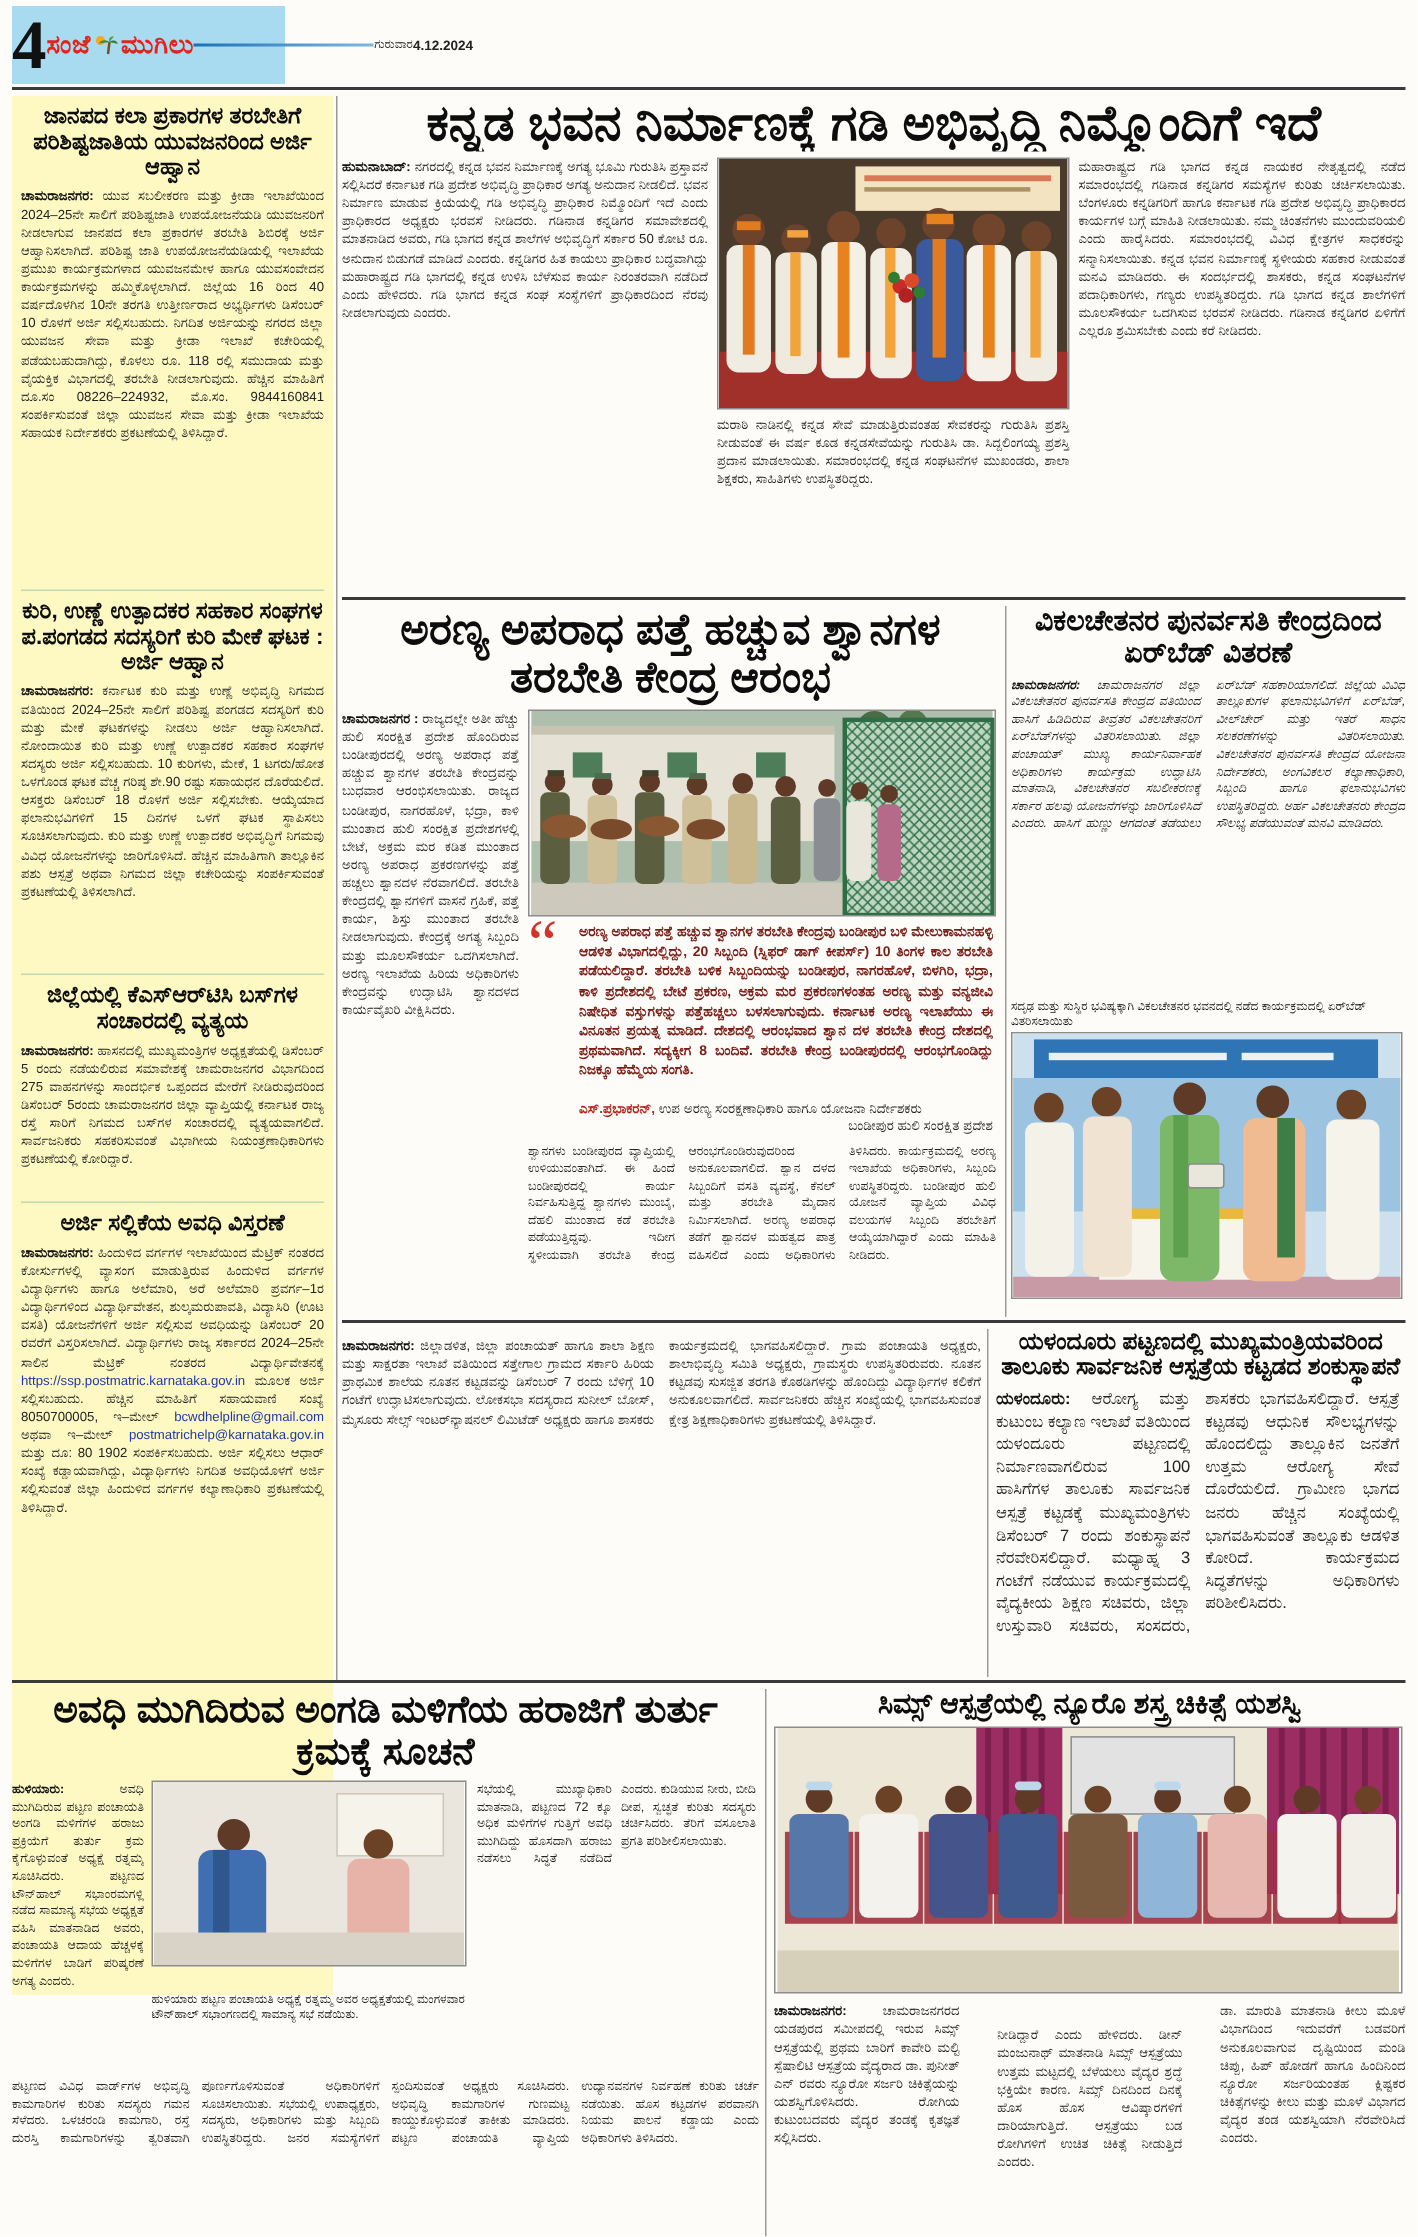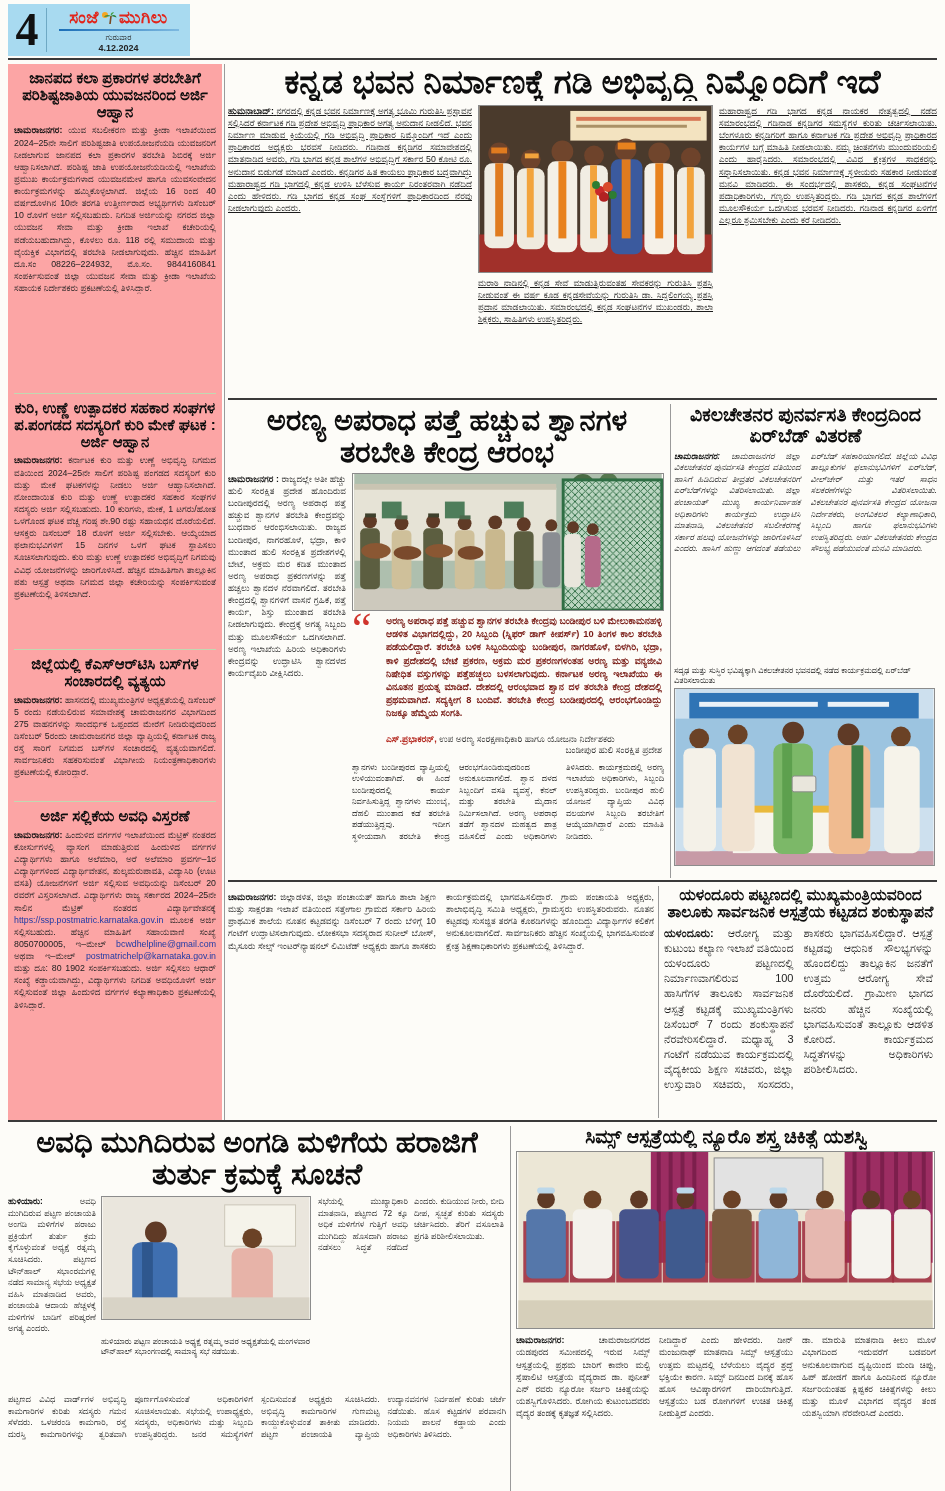--- a/index.html
+++ b/index.html
@@ -7,45 +7,45 @@
   .page{
     position:relative;width:945px;height:1491px;margin:0;
     background:#fdfcf8;overflow:hidden;
     font-family:"Liberation Sans","DejaVu Sans",sans-serif;
     color:#1c1c1c;
   }
   
   .mastband{position:absolute;left:8px;top:4px;width:182px;height:52px;background:#a8daf0;display:flex;align-items:stretch;}
   .pageno{width:38px;font-family:"Liberation Serif","DejaVu Serif",serif;font-size:46px;font-weight:700;color:#111;display:flex;align-items:center;justify-content:center;line-height:1;}
   .mastdiv{width:1px;background:#6fa9c4;margin:4px 0;}
-  .mastcenter{flex:1;display:flex;flex-direction:column;align-items:center;justify-content:center;padding-top:0;}
+  .mastcenter{flex:1;display:flex;flex-direction:row;align-items:center;justify-content:center;padding-top:0;}
   .logorow{display:flex;align-items:center;gap:2px;}
   .logotxt{color:#e1251b;font-weight:700;font-size:17px;letter-spacing:0.5px;}
   .logounder{width:120px;height:2px;background:linear-gradient(90deg,#1c6fb8,#7db9e0);margin:1px 0 2px 0;}
   .weekday{font-size:8px;color:#222;}
   .datetxt{font-size:9px;font-weight:700;color:#222;}
   
   .hrule{position:absolute;background:#3a3a3a;}
   .vrule{position:absolute;background:#9a9a9a;width:1px;}
   
   .headline{font-weight:700;color:#0d0d0d;text-align:center;line-height:1.12;}
   .body-txt{font-size:8.8px;line-height:1.38;text-align:justify;color:#222;overflow:hidden;}
   .dateline{font-weight:700;color:#111;}
   .linktxt{color:#1f3aa5;}
   section{position:absolute;overflow:hidden;}
   .photo-frame{border:1px solid #8c8c8c;display:block;}
   .caption{font-size:8px;font-weight:400;line-height:1.3;color:#111;}
   
-  .leftcol{left:8px;top:64px;width:214px;height:1056px;background:#fca5a5;padding:4px 6px;}
+  .leftcol{left:8px;top:64px;width:214px;height:1266px;background:#fef9c3;padding:4px 6px;}
   .leftcol .headline{font-size:15px;margin:2px 0 4px 0;}
   .leftcol .sec{border-bottom:1px solid #c2d8b2;padding-bottom:4px;margin-bottom:4px;overflow:hidden;}
   
   .bhavan{left:228px;top:64px;width:709px;height:334px;}
   .bhavan .headline{font-size:33px;white-space:nowrap;overflow:hidden;}
-  .bhavan .cols{display:flex;gap:6px;margin-top:4px;height:276px;text-decoration:underline;}
+  .bhavan .cols{display:flex;gap:6px;margin-top:4px;height:276px;}
   
   .forest{left:228px;top:404px;width:438px;height:474px;}
   .forest .headline{font-size:29px;}
   .forest .row{display:flex;gap:6px;margin-top:4px;}
   .quotebox{position:relative;padding:4px 2px 2px 34px;}
   .quotemark{position:absolute;left:0;top:-4px;font-family:"Liberation Serif","DejaVu Serif",serif;font-size:44px;color:#d0342c;line-height:1;}
   .quotetxt{font-size:9.3px;font-weight:700;color:#7a1d17;line-height:1.42;text-align:justify;}
   .attrline{font-size:9px;margin-top:3px;}
   .attrname{font-weight:700;color:#b3251c;}
   .attrrole{color:#222;}
@@ -56,21 +56,21 @@
   
   .school{left:228px;top:886px;width:426px;height:232px;}
   .school .headline{font-size:17px;}
   .yalandur{left:664px;top:886px;width:273px;height:232px;}
   .yalandur .headline{font-size:15.5px;}
   .twocol{column-count:2;column-gap:10px;}
   .threecol{column-count:3;column-gap:9px;}
   .fourcol{column-count:4;column-gap:8px;}
   
   .auction{left:8px;top:1126px;width:498px;height:365px;}
-  .auction .headline{font-size:29px;}
+  .auction .headline{font-size:25px;}
   .auction .row{display:flex;gap:5px;margin-top:5px;}
   
   .sims{left:516px;top:1126px;width:421px;height:365px;}
   .sims .headline{font-size:19px;}
 </style>
 </head>
 <body>
 
 <div class="page">
 
@@ -372,18 +372,18 @@
         <rect x="378" y="70" width="40" height="62" fill="#a03040" opacity="0.9"></rect>
           <circle cx="398" cy="48" r="9" fill="#6b4226"></circle>
           <rect x="380" y="58" width="37" height="70" rx="6" fill="#f2efe8"></rect>
       </g>
     </svg>
     <div style="display:flex;gap:9px;margin-top:5px;">
       <p class="body-txt" style="width:134px;height:140px;margin:0;">
         <span class="dateline">ಚಾಮರಾಜನಗರ:</span>
         <span>ಚಾಮರಾಜನಗರದ ಯಡಪುರದ ಸಮೀಪದಲ್ಲಿ ಇರುವ ಸಿಮ್ಸ್ ಆಸ್ಪತ್ರೆಯಲ್ಲಿ ಪ್ರಥಮ ಬಾರಿಗೆ ಕಾವೇರಿ ಮಲ್ಟಿ ಸ್ಪೆಷಾಲಿಟಿ ಆಸ್ಪತ್ರೆಯ ವೈದ್ಯರಾದ ಡಾ. ಪುನೀತ್ ಎನ್ ರವರು ನ್ಯೂರೋ ಸರ್ಜರಿ ಚಿಕಿತ್ಸೆಯನ್ನು ಯಶಸ್ವಿಗೊಳಿಸಿದರು. ರೋಗಿಯ ಕುಟುಂಬದವರು ವೈದ್ಯರ ತಂಡಕ್ಕೆ ಕೃತಜ್ಞತೆ ಸಲ್ಲಿಸಿದರು.</span>
       </p>
-      <p class="body-txt" style="width:134px;height:140px;margin:0;">ನೀಡಿದ್ದಾರೆ ಎಂದು ಹೇಳಿದರು. ಡೀನ್ ಮಂಜುನಾಥ್ ಮಾತನಾಡಿ ಸಿಮ್ಸ್ ಆಸ್ಪತ್ರೆಯು ಉತ್ತಮ ಮಟ್ಟದಲ್ಲಿ ಬೆಳೆಯಲು ವೈದ್ಯರ ಶ್ರದ್ಧೆ ಭಕ್ತಿಯೇ ಕಾರಣ. ಸಿಮ್ಸ್ ದಿನದಿಂದ ದಿನಕ್ಕೆ ಹೊಸ ಹೊಸ ಆವಿಷ್ಕಾರಗಳಿಗೆ ದಾರಿಯಾಗುತ್ತಿದೆ. ಆಸ್ಪತ್ರೆಯು ಬಡ ರೋಗಿಗಳಿಗೆ ಉಚಿತ ಚಿಕಿತ್ಸೆ ನೀಡುತ್ತಿದೆ ಎಂದರು.</p>
+      <p class="body-txt" style="width:134px;height:140px;margin:16px;">ನೀಡಿದ್ದಾರೆ ಎಂದು ಹೇಳಿದರು. ಡೀನ್ ಮಂಜುನಾಥ್ ಮಾತನಾಡಿ ಸಿಮ್ಸ್ ಆಸ್ಪತ್ರೆಯು ಉತ್ತಮ ಮಟ್ಟದಲ್ಲಿ ಬೆಳೆಯಲು ವೈದ್ಯರ ಶ್ರದ್ಧೆ ಭಕ್ತಿಯೇ ಕಾರಣ. ಸಿಮ್ಸ್ ದಿನದಿಂದ ದಿನಕ್ಕೆ ಹೊಸ ಹೊಸ ಆವಿಷ್ಕಾರಗಳಿಗೆ ದಾರಿಯಾಗುತ್ತಿದೆ. ಆಸ್ಪತ್ರೆಯು ಬಡ ರೋಗಿಗಳಿಗೆ ಉಚಿತ ಚಿಕಿತ್ಸೆ ನೀಡುತ್ತಿದೆ ಎಂದರು.</p>
       <p class="body-txt" style="width:134px;height:140px;margin:0;">ಡಾ. ಮಾರುತಿ ಮಾತನಾಡಿ ಕೀಲು ಮೂಳೆ ವಿಭಾಗದಿಂದ ಇದುವರೆಗೆ ಬಡವರಿಗೆ ಅನುಕೂಲವಾಗುವ ದೃಷ್ಟಿಯಿಂದ ಮಂಡಿ ಚಿಪ್ಪು, ಹಿಪ್ ಹೋಡಗೆ ಹಾಗೂ ಹಿಂದಿನಿಂದ ನ್ಯೂರೋ ಸರ್ಜರಿಯಂತಹ ಕ್ಲಿಷ್ಟಕರ ಚಿಕಿತ್ಸೆಗಳನ್ನು ಕೀಲು ಮತ್ತು ಮೂಳೆ ವಿಭಾಗದ ವೈದ್ಯರ ತಂಡ ಯಶಸ್ವಿಯಾಗಿ ನೆರವೇರಿಸಿದೆ ಎಂದರು.</p>
     </div>
   </section>
 
 </div>
 
 </body></html>

